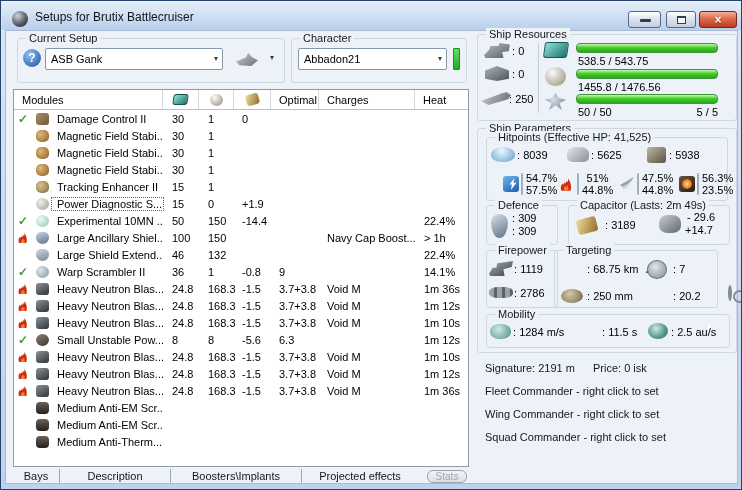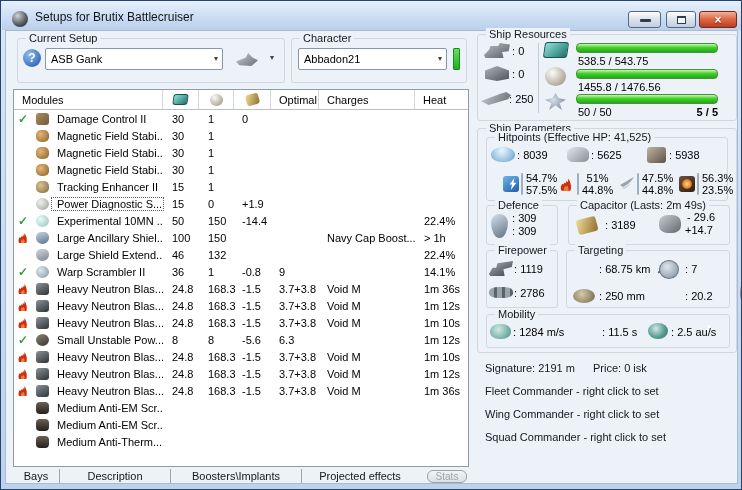--- a/index.html
+++ b/index.html
@@ -163,21 +163,21 @@
     <span class="vline" style="left:60px;top:8px;height:70px;"></span>
     <span class="ic ic-cpu" style="left:66px;top:7px;"></span>
     <span class="gbar" style="left:98px;top:8px;width:142px;"></span>
     <span class="sres-item" style="left:100px;top:20px;">538.5 / 543.75</span>
     <span class="ic ic-pgrid" style="left:67px;top:32px;"></span>
     <span class="gbar" style="left:98px;top:34px;width:142px;"></span>
     <span class="sres-item" style="left:100px;top:46px;">1455.8 / 1476.56</span>
     <span class="ic ic-drone" style="left:67px;top:58px;"></span>
     <span class="gbar" style="left:98px;top:59px;width:142px;"></span>
     <span class="sres-item" style="left:100px;top:71px;">50 / 50</span>
-    <span class="sres-item" style="left:180px;top:71px;width:60px;text-align:right;font-weight:bold;">5 / 5</span>
+    <span class="sres-item" style="left:180px;top:71px;width:60px;text-align:right;">5 / 5</span>
   </div>
 
   <div class="mod-table">
     <div class="thead">
       <div class="th th-label" style="width:149px;">Modules</div>
       <div class="th th-center" style="width:36px;">
           <span class="ic-cpu" style="width:15px;height:11px;display:inline-block;"></span>
         </div>
       <div class="th th-center" style="width:35px;">
           <span class="ic-pgrid" style="width:13px;height:12px;display:inline-block;"></span>
@@ -572,21 +572,21 @@
     </div>
 
     <div class="gbox" style="left:8px;top:121px;width:72px;height:58px;">
       <span class="gbox-label">Firepower</span>
       <span class="ic ic-dps" style="left:2px;top:10px;"></span>
       <span class="pline pval" style="left:27px;top:12px;">1119</span>
       <span class="ic ic-volley" style="left:2px;top:36px;"></span>
       <span class="pline pval" style="left:27px;top:36px;">2786</span>
     </div>
 
-    <div class="gbox" style="left:88px;top:121px;width:164px;height:58px;">
+    <div class="gbox" style="left:76px;top:121px;width:164px;height:58px;">
       <span class="gbox-label">Targeting</span>
       <span class="ic ic-range" style="left:6px;top:8px;"></span>
       <span class="pline pval" style="left:32px;top:12px;">68.75 km</span>
       <span class="ic ic-maxtgt" style="left:92px;top:9px;"></span>
       <span class="pline pval" style="left:118px;top:12px;">7</span>
       <span class="ic ic-scanres" style="left:6px;top:38px;"></span>
       <span class="pline pval" style="left:32px;top:39px;">250 mm</span>
       <span class="ic ic-sensor" style="left:94px;top:36px;"></span>
       <span class="pline pval" style="left:118px;top:39px;">20.2</span>
     </div>

